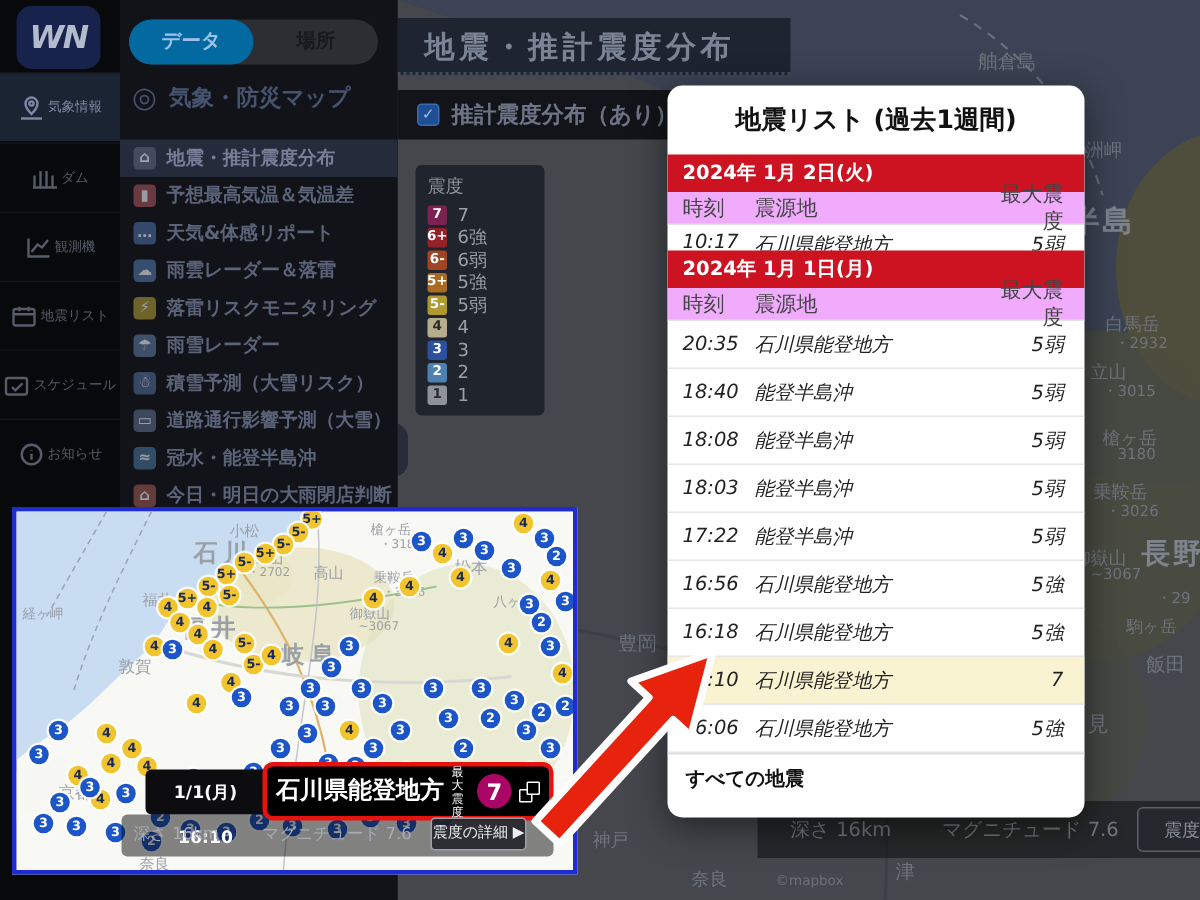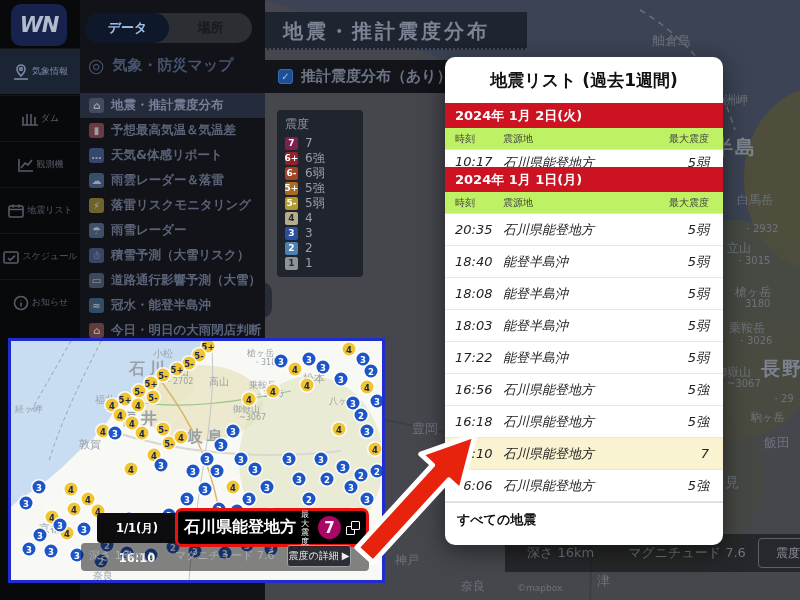--- a/index.html
+++ b/index.html
@@ -21,21 +21,21 @@
   #wn-logo{position:absolute;left:11px;top:4px;width:56px;height:42px;background:#17224d;border-radius:10px;color:#b3bbcd;font-weight:bold;font-style:italic;font-size:21px;display:flex;align-items:center;justify-content:center;letter-spacing:-1px;}
   .rail-item{position:absolute;left:0;width:80px;height:46px;display:flex;flex-direction:row;align-items:center;justify-content:center;gap:2px;color:#565c6b;border-top:1px solid #141519;}
   .rail-item.sel{background:#1b2433;color:#7d88a6;}
   .rail-item .rlabel{font-size:9px;}
   .rail-item svg{stroke:currentColor;fill:none;stroke-width:1.6;}
 
   
   #sidebar{position:absolute;left:80px;top:0;width:185px;height:600px;background:#111319;z-index:3;}
   #tabbar{position:absolute;left:6px;top:13px;width:166px;height:30px;background:#2c2e33;border-radius:16px;display:flex;}
   .tab{flex:1;text-align:center;line-height:30px;font-size:13px;font-weight:bold;color:#17191d;border-radius:16px;}
-  .tab.sel{background:#0f172a;color:#9fc0e8;}
+  .tab.sel{background:#0369a1;color:#9fc0e8;}
   #map-header{position:absolute;left:8px;top:54px;display:flex;align-items:center;gap:8px;color:#46536f;font-size:15px;font-weight:bold;}
   #map-header .hicon{font-size:19px;}
   #sidebar-menu{position:absolute;left:0;top:93px;width:185px;}
   .menu-item{height:25px;display:flex;align-items:center;gap:7px;padding-left:9px;color:#5a6378;font-size:12.5px;font-weight:bold;white-space:nowrap;}
   .menu-item.sel{background:#242b3b;color:#767f97;}
   .mi-icon{width:15px;height:15px;border-radius:3px;flex:none;display:flex;align-items:center;justify-content:center;font-size:10px;color:#c8ccd4;opacity:.75;}
 
   
   #main-title{position:absolute;left:265px;top:12px;width:262px;height:38px;background:#1e2430;color:#7b8494;font-size:20px;font-weight:bold;letter-spacing:3px;line-height:38px;padding-left:18px;border-bottom:2px dotted #434b5c;z-index:2;}
   #checkbox-bar{position:absolute;left:265px;top:60px;width:192px;height:33px;background:#121419;display:flex;align-items:center;gap:8px;padding-left:13px;z-index:2;}
@@ -46,21 +46,21 @@
   .lrow{display:flex;align-items:center;height:14px;margin-bottom:1px;}
   .lbadge{width:13px;height:13px;border-radius:2px;font-size:9px;font-weight:bold;color:#fff;display:flex;align-items:center;justify-content:center;}
   .lbadge.darktext{color:#2a2a2a;}
   .llabel{color:#9aa0aa;font-size:12px;margin-left:7px;}
   #collapse-tab{position:absolute;left:250px;top:282px;width:22px;height:36px;background:#272c38;border-radius:0 10px 10px 0;color:#7e8898;font-size:16px;line-height:34px;text-align:center;z-index:2;}
 
   
   #quake-panel{position:absolute;left:445px;top:57px;width:278px;height:488px;background:#fff;border-radius:10px;z-index:5;box-shadow:0 6px 24px rgba(0,0,0,.5);overflow:hidden;}
   #qp-title{height:46px;line-height:46px;text-align:center;font-size:17px;font-weight:bold;color:#111;}
   .qp-date{height:25px;line-height:25px;background:#cd1322;color:#fff;font-size:13px;font-weight:bold;padding-left:10px;}
-  .qp-cols{height:22px;background:#bef264;display:flex;align-items:center;font-size:10px;color:#444;border-bottom:1px solid #e2e2e4;}
+  .qp-cols{height:22px;background:#f0abfc;display:flex;align-items:center;font-size:14px;color:#444;border-bottom:1px solid #e2e2e4;}
   .qp-row{height:32px;display:flex;align-items:center;font-size:13px;color:#222;border-bottom:1px solid #e6e6e8;font-style:italic;}
   .qp-row.clipped{height:17px;overflow:hidden;align-items:flex-start;padding-top:4px;border-bottom:none;}
   .qp-row.hl{background:#faf3d2;}
   .c-time{width:46px;padding-left:10px;flex:none;}
   .c-place{flex:1;padding-left:12px;}
   .c-max{width:58px;padding-right:14px;text-align:right;flex:none;}
   #qp-footer{height:38px;line-height:34px;font-size:13px;font-weight:bold;color:#111;padding-left:12px;border-top:1px solid #ddd;}
 
   
   #inset{position:absolute;left:8px;top:338px;width:377px;height:245px;border:3px solid #1e2cd0;background:#f8f8f4;z-index:6;overflow:hidden;}
@@ -97,21 +97,21 @@
       <ellipse cx="470" cy="330" rx="90" ry="110" fill="#4b4d3c" opacity=".7"></ellipse>
       <ellipse cx="380" cy="480" rx="120" ry="90" fill="#484a40" opacity=".6"></ellipse>
       <path d="M375 10 C425 40 455 80 470 130" stroke="#6a7078" stroke-width="1.5" fill="none" stroke-dasharray="6 5"></path>
       <path d="M120 420 C220 440 330 470 440 470" stroke="#3c3f45" stroke-width="2" fill="none"></path>
       <path d="M300 330 C320 420 330 510 325 600" stroke="#3c3f45" stroke-width="2" fill="none"></path>
     </svg>
     <div id="bg-labels">
         <span class="bg-label" style="left: 387px; top: 32px; font-size: 13px;">舳倉島</span>
         <span class="bg-label" style="left: 447px; top: 92px; font-size: 12px;">珠洲岬</span>
         <span class="bg-label big" style="left: 448px; top: 134px; font-size: 20px;">半島</span>
-        <span class="bg-label" style="left: 472px; top: 192px; font-size: 12px;">白馬岳</span>
+        <span class="bg-label" style="left: 472px; top: 208px; font-size: 12px;">白馬岳</span>
         <span class="bg-label" style="left: 478px; top: 222px; font-size: 10px;">・2932</span>
         <span class="bg-label" style="left: 462px; top: 240px; font-size: 12px;">立山</span>
         <span class="bg-label" style="left: 470px; top: 254px; font-size: 10px;">・3015</span>
         <span class="bg-label" style="left: 470px; top: 284px; font-size: 12px;">槍ヶ岳</span>
         <span class="bg-label" style="left: 480px; top: 298px; font-size: 10px;">3180</span>
         <span class="bg-label" style="left: 464px; top: 320px; font-size: 12px;">乗鞍岳</span>
         <span class="bg-label" style="left: 472px; top: 334px; font-size: 10px;">・3026</span>
         <span class="bg-label" style="left: 450px; top: 364px; font-size: 12px;">御嶽山</span>
         <span class="bg-label" style="left: 462px; top: 378px; font-size: 10px;">~3067</span>
         <span class="bg-label big" style="left: 496px; top: 356px; font-size: 19px;">長野</span>

